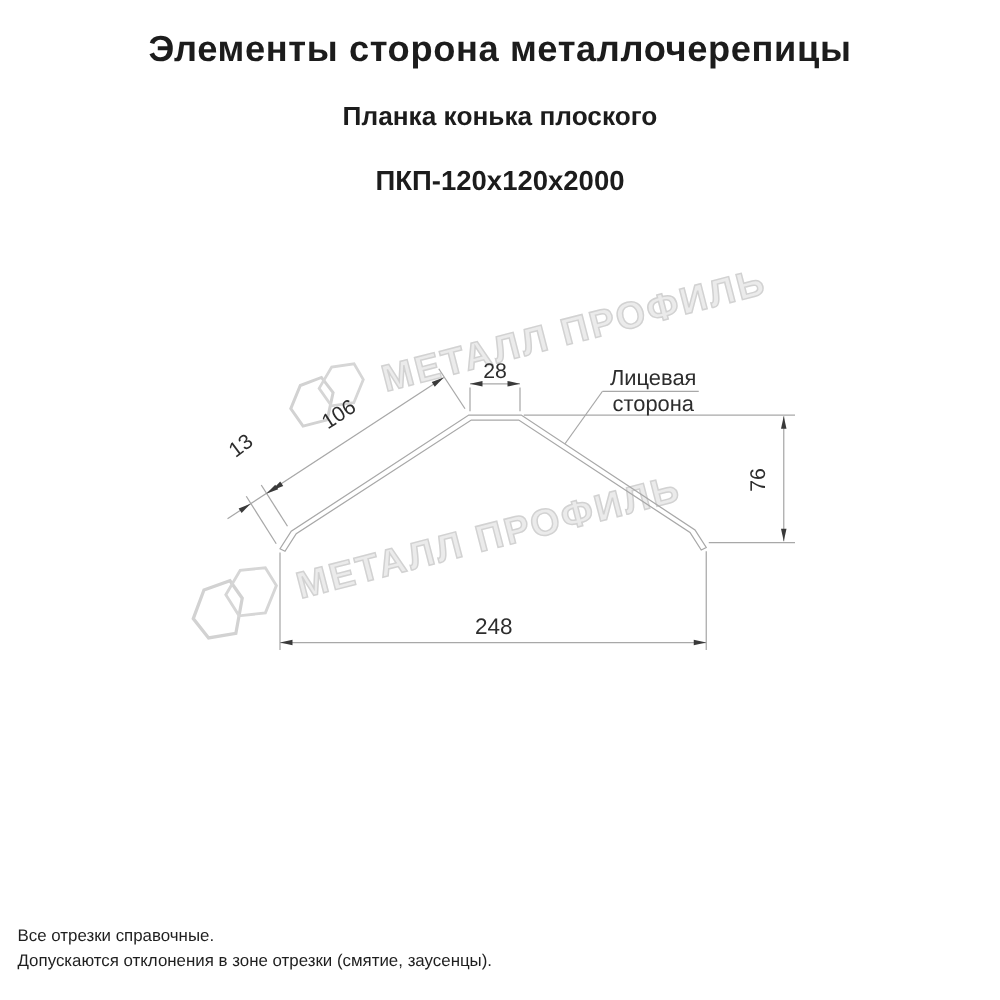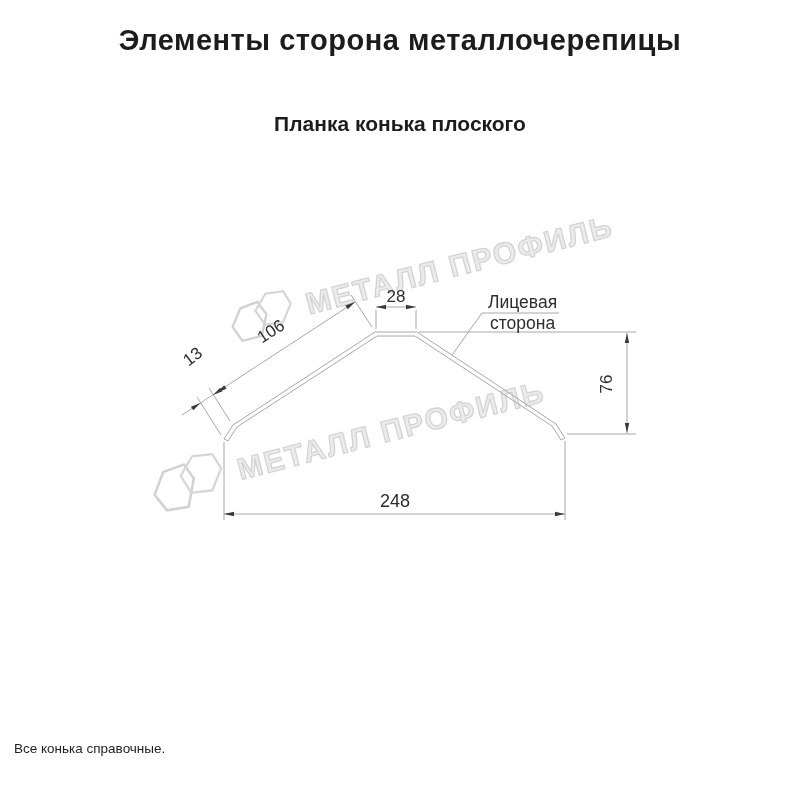--- a/index.html
+++ b/index.html
@@ -2,21 +2,21 @@
 <html><head>
 <meta charset="utf-8">
 <style>
   html,body{margin:0;padding:0;background:#ffffff;width:800px;height:800px;overflow:hidden;}
   body{font-family:"Liberation Sans","DejaVu Sans",sans-serif;position:relative;}
   .page{position:absolute;inset:0;width:800px;height:800px;background:#fff;}
 
   
   .hdr{position:absolute;left:0;width:800px;text-align:center;color:#1c1c1c;z-index:3;}
   .hdr.title{top:24px;font-size:29px;font-weight:bold;letter-spacing:0.5px;}
-  .hdr.subtitle{top:112px;font-size:21px;font-weight:bold;}
+  .hdr.subtitle{top:82px;font-size:21px;font-weight:bold;}
   .hdr.code{top:132px;font-size:22px;font-weight:bold;}
 
   
   .wm{position:absolute;display:flex;align-items:center;gap:7px;z-index:1;
       transform-origin:left center;pointer-events:none;}
   .wm .wm-text{font-size:30px;font-weight:bold;letter-spacing:2px;white-space:nowrap;
       color:#ebebeb;-webkit-text-stroke:1.2px #d2d2d2;}
   .wm1{left:228px;top:298px;transform:rotate(-14.5deg);}
   .wm2{left:150px;top:462px;transform:rotate(-14.5deg);}
 
@@ -48,20 +48,21 @@
   <div class="wm wm2">
     <svg width="84" height="62" viewBox="0 0 84 62">
       <polygon points="4,34 18,14 40,12 46,28 34,54 12,52" fill="none" stroke="#d2d2d2" stroke-width="2.6"></polygon>
       <polygon points="34,22 50,6 70,9 75,25 61,44 40,41" fill="none" stroke="#d6d6d6" stroke-width="2.3"></polygon>
     </svg>
     <span class="wm-text">МЕТАЛЛ ПРОФИЛЬ</span>
   </div>
 
   <div class="hdr title">Элементы сторона металлочерепицы</div>
   <div class="hdr subtitle">Планка конька плоского</div>
+  <div class="hdr code">ПКП-120х120х2000</div>
 
   <svg class="diagram" width="800" height="800" viewBox="0 0 800 800">
 
     <path class="ln" d="M224,439 L233,425 L375,332 L417,332 L556,424 L565,438
          L561,440 L552,426 L415,336 L377,336 L237,427 L228,441 Z"></path>
 
     <g>
       <line class="ln" x1="376" y1="310" x2="376" y2="329"></line>
       <line class="ln" x1="416" y1="310" x2="416" y2="329"></line>
       <line class="ln" x1="376" y1="307" x2="416" y2="307"></line>
@@ -102,15 +103,16 @@
     </g>
 
     <g>
       <line class="ln" x1="482" y1="313" x2="559" y2="313"></line>
       <line class="ln" x1="482" y1="313" x2="452" y2="355"></line>
       <text class="leadtxt" x="488" y="308">Лицевая</text>
       <text class="leadtxt" x="490" y="329">сторона</text>
     </g>
   </svg>
 
-  <div class="footer f1">Все конька справочные.</div>
+  <div class="footer f1">Все отрезки справочные.</div>
+  <div class="footer f2">Допускаются отклонения в зоне отрезки (смятие, заусенцы).</div>
 
 </div>
 
 </body></html>

